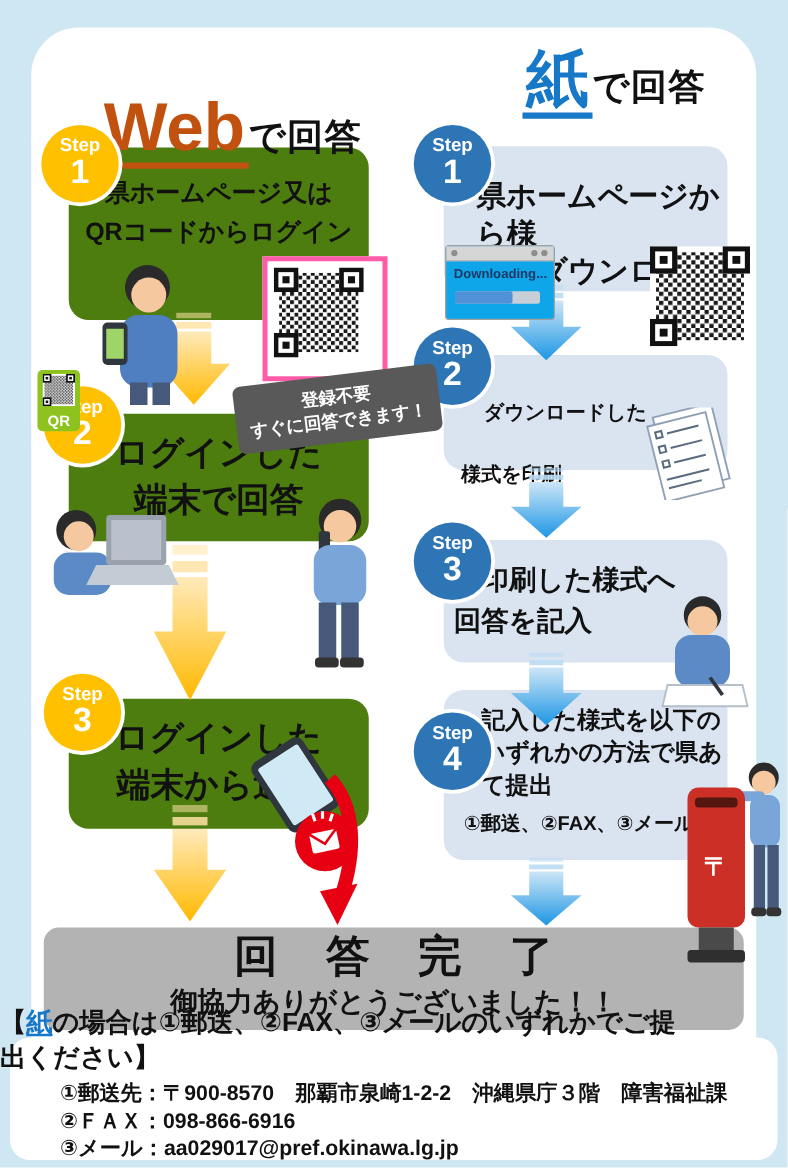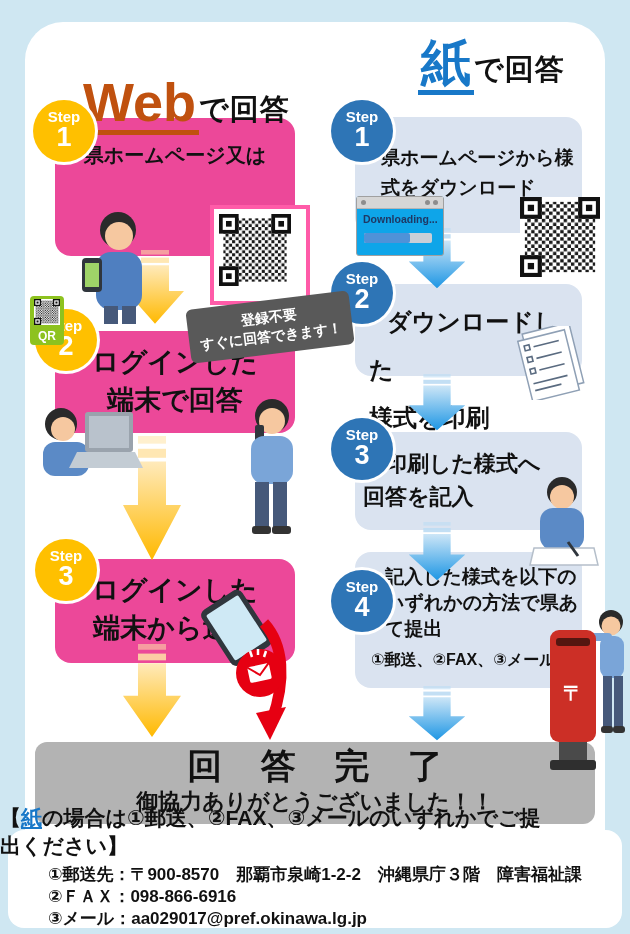--- a/index.html
+++ b/index.html
@@ -23,36 +23,36 @@
   
   .step-circle{width:62px;height:62px;border-radius:50%;color:#fff;text-align:center;
     font-weight:bold;box-shadow:0 0 0 3px #fff;z-index:3;}
   .step-circle .w{display:block;font-size:15px;line-height:15px;margin-top:9px;}
   .step-circle .n{display:block;font-size:27px;line-height:27px;}
   .yellow{background:#ffc000;}
   .blue{background:#2e75b6;}
 
   
   .box{border-radius:16px;z-index:1;}
-  .salmon{background:#ec4899;}
+  .salmon{background:#4d7c0f;}
   .bluebox{background:#dae3f0;}
   .box p{margin:0;font-weight:bold;}
   .bx-l1{left:55px;top:118px;width:240px;height:138px;}
   .bx-l1 p{font-size:20px;line-height:31px;text-align:center;}
   .bx-l1{padding-top:0;}
   .bx-l1 .pad{padding-top:22px;}
   .bx-l2{left:55px;top:331px;width:240px;height:102px;}
   .bx-l3{left:55px;top:559px;width:240px;height:104px;}
   .big-c p{font-size:27px;line-height:38px;text-align:center;}
   .big-c .pad{padding-top:12px;}
   .bx-r1{left:355px;top:117px;width:227px;height:116px;}
-  .bx-r1 p{font-size:19px;line-height:30px;}
+  .bx-r1 p{font-size:24px;line-height:30px;}
   .bx-r1 .pad{padding:26px 0 0 26px;}
   .bx-r2{left:355px;top:284px;width:227px;height:92px;}
-  .bx-r2 p{font-size:24px;line-height:48px;padding-left:14px;}
+  .bx-r2 p{font-size:16px;line-height:34px;padding-left:14px;margin-top:16px;}
   .bx-r2 .pad{padding-top:14px;}
   .bx-r2 p.ind{text-indent:18px;}
   .bx-r3{left:355px;top:432px;width:227px;height:98px;}
   .bx-r3 p{font-size:22px;line-height:33px;padding-left:8px;}
   .bx-r3 .pad{padding-top:15px;}
   .bx-r3 p.ind{text-indent:22px;}
   .bx-r4{left:355px;top:552px;width:227px;height:136px;}
   .bx-r4 p{font-size:19px;line-height:26px;padding-left:30px;}
   .bx-r4 .pad{padding-top:12px;}
   .bx-r4 p.methods{font-size:16px;padding-left:16px;margin-top:5px;}
@@ -138,20 +138,21 @@
   <span class="rest">で回答</span>
 </div>
 
 <div class="abs step-circle yellow" style="left:33px;top:100px;">
   <span class="w">Step</span>
   <span class="n">1</span>
 </div>
 <div class="abs box salmon bx-l1">
   <div class="pad">
     <p>県ホームページ又は</p>
+    <p>QRコードからログイン</p>
   </div>
 </div>
 
 <svg class="abs ill" style="left:56px;top:206px;" width="110" height="122" viewBox="0 0 110 122">
   <circle cx="62" cy="24" r="18" fill="#2a2a2a"></circle>
   <circle cx="63" cy="30" r="14" fill="#f6c8a0"></circle>
   <rect x="40" y="46" width="46" height="58" rx="15" fill="#4f7fc0"></rect>
   <rect x="26" y="52" width="20" height="34" rx="4" fill="#30363d"></rect>
   <rect x="29" y="57" width="14" height="24" fill="#9fd468"></rect>
   <rect x="48" y="100" width="14" height="18" fill="#46597a"></rect>

